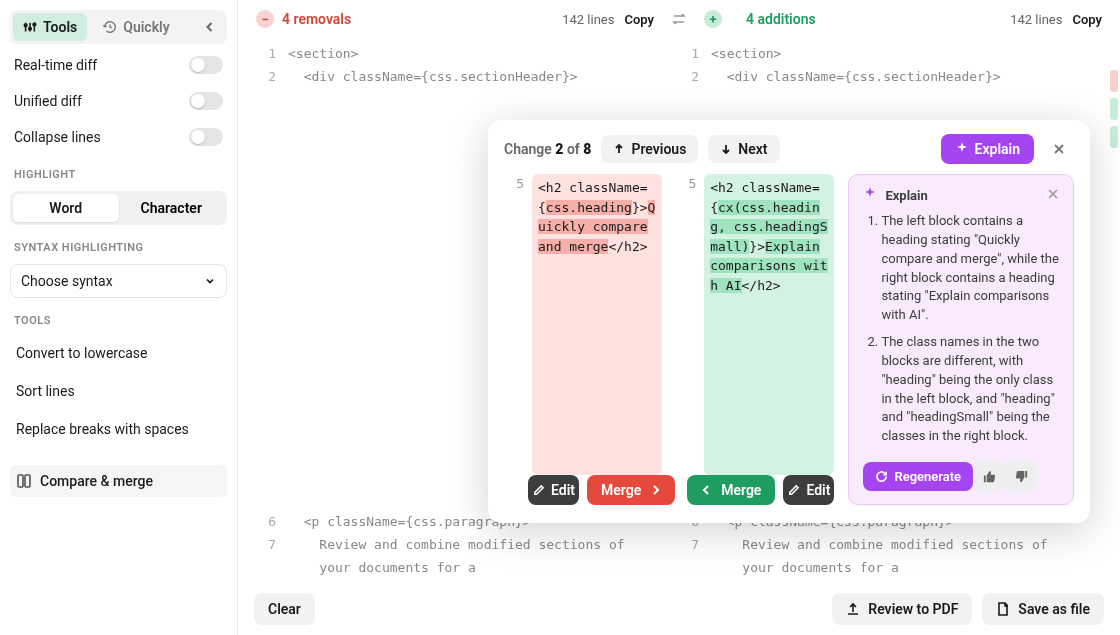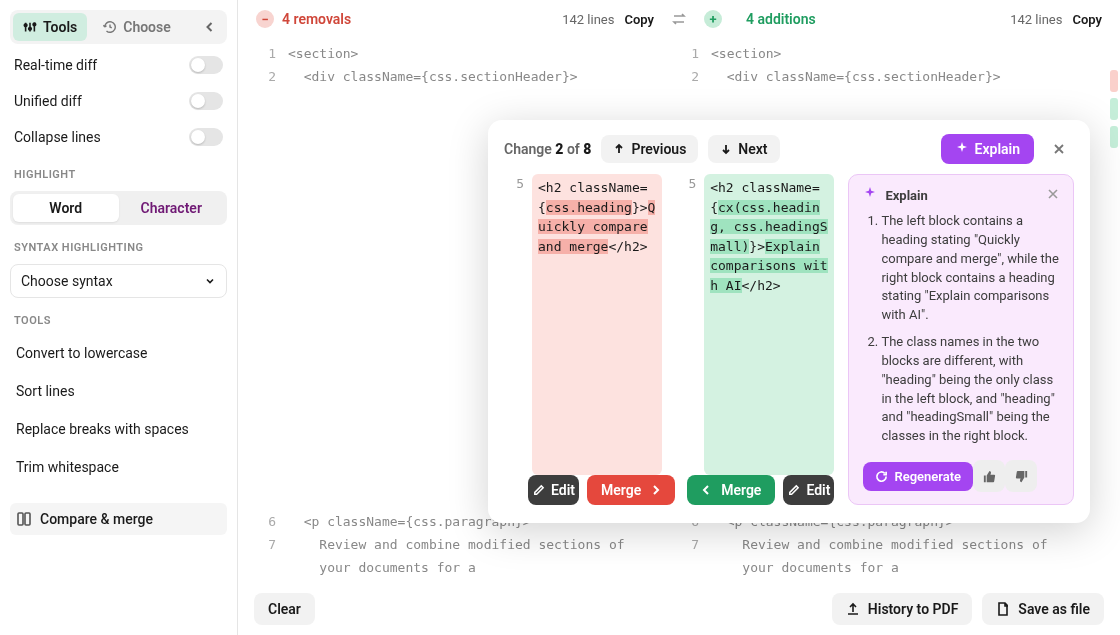--- a/index.html
+++ b/index.html
@@ -9,21 +9,21 @@
 .sidebar-tabs { display: flex; gap: 6px; align-items: center; background: #f3f3f3; border-radius: 8px; padding: 3px; }
 .tab { display: flex; align-items: center; gap: 6px; padding: 6px 10px; border-radius: 6px; font-weight: 600; color: #777; cursor: pointer; }
 .tab.active { background: #d0ede0; color: #1a1a1a; }
 .tab svg { width: 14px; height: 14px; }
 .collapse-btn { margin-left: auto; width: 28px; height: 28px; display:flex; align-items:center; justify-content:center; border-radius:6px; cursor:pointer; color:#666; }
 .toggle-row { display:flex; align-items:center; justify-content:space-between; padding:6px 4px; }
 .toggle { width:34px; height:18px; background:#e5e5e5; border-radius:10px; position:relative; cursor:pointer; }
 .toggle::after { content:""; position:absolute; left:2px; top:2px; width:14px; height:14px; background:#fff; border-radius:50%; box-shadow:0 1px 2px rgba(0,0,0,.2); }
 .section-label { font-size:11px; font-weight:600; color:#888; letter-spacing:.5px; padding: 10px 4px 4px; }
 .segmented { display:flex; background:#f0f0f0; border-radius:8px; padding:3px; }
-.seg-option { flex:1; text-align:center; padding:6px 0; border-radius:6px; font-weight:600; color:#701a75; cursor:pointer; }
+.seg-option { flex:1; text-align:center; padding:6px 0; border-radius:6px; font-weight:600; color:#000000; cursor:pointer; }
 .seg-option.active { background:#fff; color:#1a1a1a; box-shadow:0 1px 2px rgba(0,0,0,.08); }
 .select-box { border:1px solid #e5e5e5; border-radius:8px; padding:8px 10px; display:flex; align-items:center; justify-content:space-between; cursor:pointer; }
 .tool-item { padding:8px 6px; border-radius:6px; cursor:pointer; }
 .compare-btn { display:flex; gap:8px; align-items:center; padding:8px 6px; border-radius:6px; background:#f5f5f5; cursor:pointer; font-weight:500; }
 .main { flex:1; position:relative; overflow:hidden; }
 .diff-header { display:flex; align-items:center; padding:10px 18px 14px; gap:10px; }
 .diff-col { flex:1; display:flex; align-items:center; gap:8px; }
 .badge { width:18px; height:18px; border-radius:50%; display:flex; align-items:center; justify-content:center; font-weight:700; color:#fff; font-size:13px; }
 .badge.red { background:#f8d4d0; color:#d0473a; }
 .badge.green { background:#c6ecd8; color:#1f9d60; }
@@ -92,21 +92,21 @@
             <circle cx="3" cy="6" r="1.5" fill="currentColor"></circle>
             <circle cx="8" cy="10" r="1.5" fill="currentColor"></circle>
             <circle cx="13" cy="5" r="1.5" fill="currentColor"></circle>
           </svg>
         <span>Tools</span>
       </div>
       <div class="tab">
         <svg viewBox="0 0 16 16" fill="none" stroke="currentColor" stroke-width="1.6">
             <path d="M2 8a6 6 0 1 1 2 4.5M2 8l-1.5-2M2 8l2-1.5M8 5v3l2 1"></path>
           </svg>
-        <span>Choose</span>
+        <span>Quickly</span>
       </div>
       <div class="collapse-btn">
         <svg width="12" height="12" viewBox="0 0 12 12" fill="none" stroke="currentColor" stroke-width="2">
             <path d="M7.5 2L3.5 6l4 4"></path>
           </svg>
       </div>
     </div>
 
     <div class="toggle-row">
       <span>Real-time diff</span>
@@ -132,21 +132,20 @@
       <span>Choose syntax</span>
       <svg width="12" height="12" viewBox="0 0 12 12" fill="none" stroke="currentColor" stroke-width="1.6">
           <path d="M3 4.5L6 7.5l3-3"></path>
         </svg>
     </div>
 
     <div class="section-label">TOOLS</div>
     <div class="tool-item">Convert to lowercase</div>
     <div class="tool-item">Sort lines</div>
     <div class="tool-item">Replace breaks with spaces</div>
-    <div class="tool-item">Trim whitespace</div>
 
     <div style="height:8px"></div>
     <div class="compare-btn">
       <svg width="16" height="16" viewBox="0 0 16 16" fill="none" stroke="#555" stroke-width="1.6">
           <rect x="2" y="2" width="5" height="12" rx="1"></rect>
           <rect x="9" y="2" width="5" height="12" rx="1"></rect>
         </svg>
       <span>Compare &amp; merge</span>
     </div>
   </aside>
@@ -349,21 +348,21 @@
         </div>
     </div>
 
     <div class="footer-bar">
       <div class="btn-flat">Clear</div>
       <div class="spacer"></div>
       <div class="btn-icon-flat">
         <svg width="14" height="14" viewBox="0 0 14 14" fill="none" stroke="currentColor" stroke-width="1.6">
             <path d="M7 10V2M4 5l3-3 3 3M2 12h10"></path>
           </svg>
-        <span>History to PDF</span>
+        <span>Review to PDF</span>
       </div>
       <div class="btn-icon-flat">
         <svg width="14" height="14" viewBox="0 0 14 14" fill="none" stroke="currentColor" stroke-width="1.6">
             <path d="M3 1h6l2 2v10H3z M9 1v3h3"></path>
           </svg>
         <span>Save as file</span>
       </div>
     </div>
   </main>
 </div>

